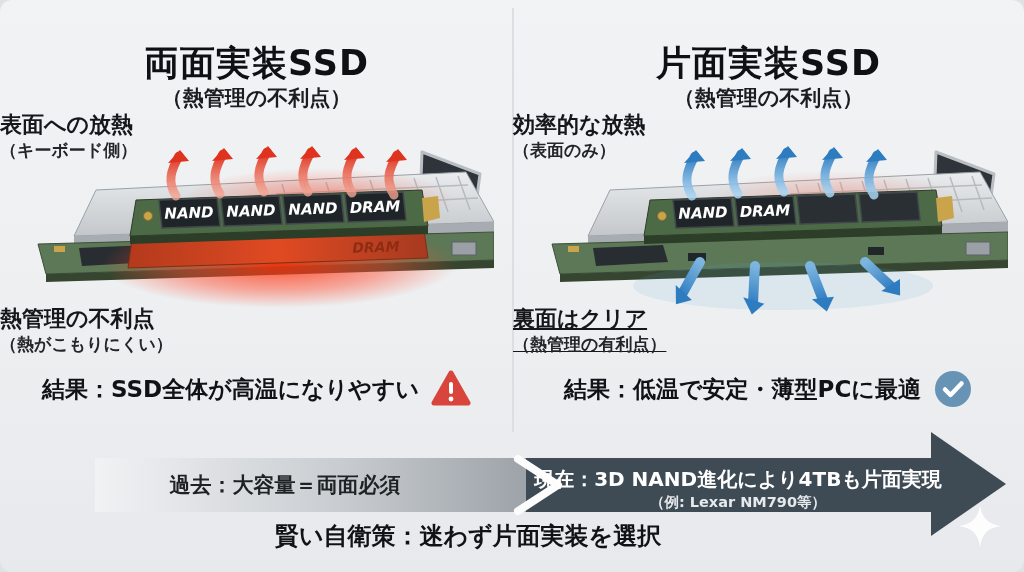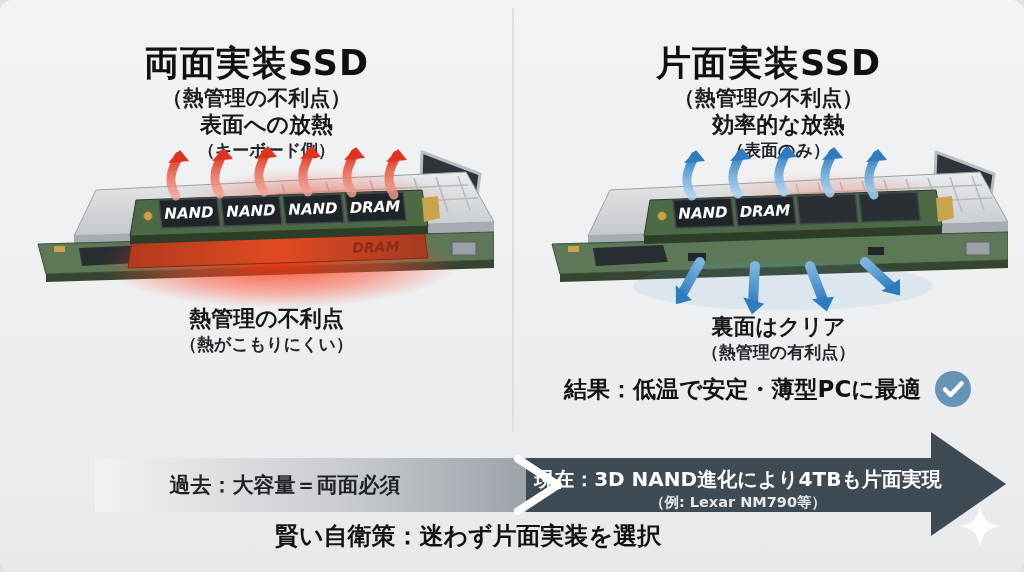--- a/index.html
+++ b/index.html
@@ -8,21 +8,21 @@
     position:relative; width:1024px; height:572px; overflow:hidden;
     background:linear-gradient(180deg,#f2f3f5 0%,#edeff1 55%,#e7e9ec 100%);
     border-radius:12px;
     font-family:"DejaVu Sans","Liberation Sans",sans-serif;
     color:#15181b;
   }
   .divider { position:absolute; left:512px; top:8px; width:2px; height:424px; background:#dcdfe2; }
   .panel-header { position:absolute; top:15px; text-align:center; }
   .panel-title { font-size:35px; font-weight:800; letter-spacing:1px; color:#0e1114; line-height:1.15;margin-top:28px; }
   .panel-subtitle { font-size:21px; font-weight:700; color:#1a1d20; margin-top:1px; }
-  .heat-label-block { position:absolute; text-align:center;padding-left:20px; }
+  .heat-label-block { position:absolute; text-align:left; }
   .heat-label { font-size:22px; font-weight:700; color:#15181b; line-height:1.2; }
   .heat-sublabel { font-size:17px; font-weight:700; color:#22262a; margin-top:1px; }
   .left-w { left:0; width:513px; }
   .right-w { left:513px; width:511px; }
   .illus { position:absolute; top:146px; width:470px; height:172px; }
   .result-row { position:absolute; top:369px; display:flex; align-items:center; justify-content:center; gap:12px; }
   .result-text { font-size:23px; font-weight:800; color:#101316; }
   .result-icon { width:40px; height:40px; flex:0 0 auto; }
   .banner-svg { position:absolute; left:88px; top:428px; width:920px; height:112px; }
   .conclusion { position:absolute; left:0; top:520px; width:936px; text-align:center;
@@ -121,20 +121,28 @@
       <use href="#Lflame" x="324" y="3"></use>
       <use href="#Lflame" x="366" y="5"></use>
     </g>
   </svg>
 
   <div class="heat-label-block left-w" style="top:306px;">
     <div class="heat-label">熱管理の不利点</div>
     <div class="heat-sublabel">（熱がこもりにくい）</div>
   </div>
 
+  <div class="result-row left-w">
+    <span class="result-text">結果：SSD全体が高温になりやすい</span>
+    <svg class="result-icon" viewBox="0 0 40 40">
+      <path d="M20 4 L37 34 L3 34 Z" fill="#d9453c" stroke="#d9453c" stroke-width="5" stroke-linejoin="round"></path>
+      <rect x="18" y="13" width="4" height="12" rx="2" fill="#ffffff"></rect>
+      <circle cx="20" cy="30" r="2.4" fill="#ffffff"></circle>
+    </svg>
+  </div>
 
   <div class="panel-header right-w">
     <div class="panel-title">片面実装SSD</div>
     <div class="panel-subtitle">（熱管理の不利点）</div>
   </div>
 
   <div class="heat-label-block right-w" style="top:112px;">
     <div class="heat-label">効率的な放熱</div>
     <div class="heat-sublabel">（表面のみ）</div>
   </div>
@@ -210,21 +218,21 @@
         </g>
       <g transform="translate(272,120) rotate(-12)">
           <use href="#Rdown"></use>
         </g>
       <g transform="translate(327,116) rotate(-38)">
           <use href="#Rdown"></use>
         </g>
     </g>
   </svg>
 
-  <div class="heat-label-block right-w" style="top:314px;">
+  <div class="heat-label-block right-w" style="top:306px;text-decoration:underline;">
     <div class="heat-label">裏面はクリア</div>
     <div class="heat-sublabel">（熱管理の有利点）</div>
   </div>
 
   <div class="result-row right-w">
     <span class="result-text">結果：低温で安定・薄型PCに最適</span>
     <svg class="result-icon" viewBox="0 0 40 40">
       <circle cx="20" cy="20" r="18" fill="#6793b5"></circle>
       <path d="M12 20.5 L17.5 26 L28.5 14.5" stroke="#ffffff" stroke-width="4.5" fill="none" stroke-linecap="round" stroke-linejoin="round"></path>
     </svg>

